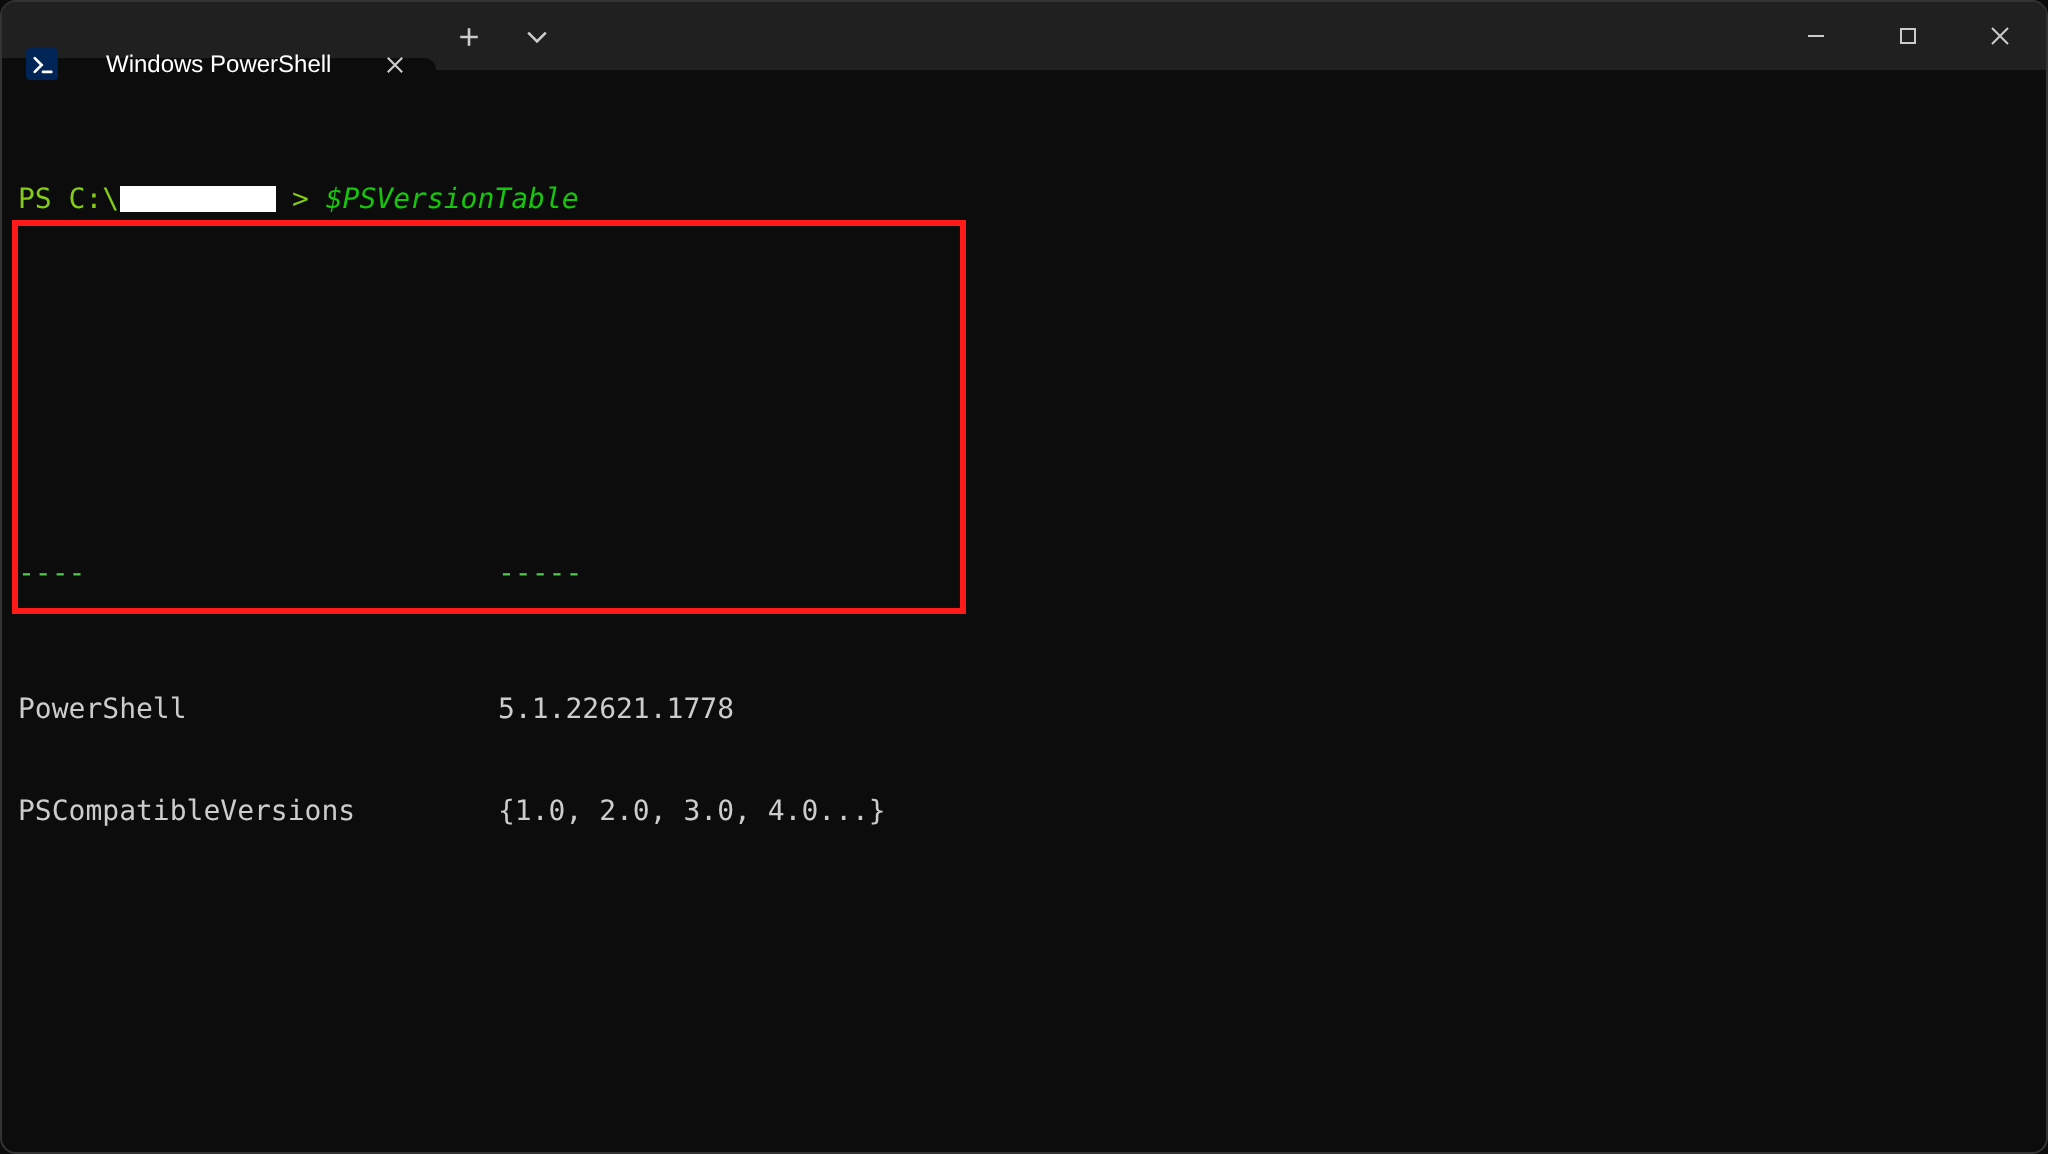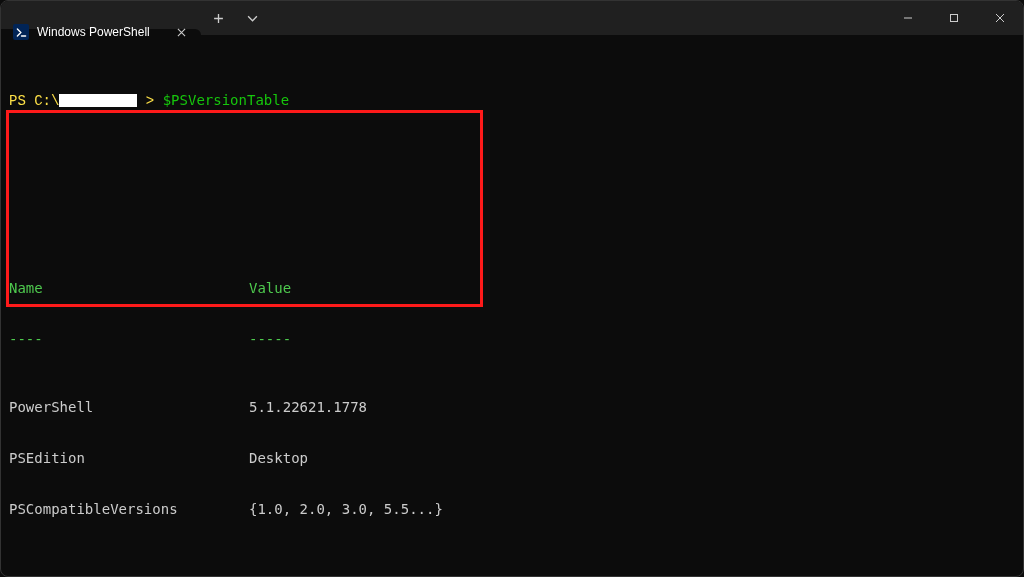--- a/index.html
+++ b/index.html
@@ -23,21 +23,21 @@
     }
     .titlebar {
       height: 34px;
       background: #202020;
       display: flex;
       align-items: stretch;
     }
     .tab {
       display: flex;
       align-items: center;
-      gap: 8px;
+      gap: 24px;
       padding: 0 12px;
       background: #0c0c0c;
       color: #ffffff;
       font-family: "Segoe UI", sans-serif;
       font-size: 12px;
       border-top-right-radius: 6px;
       min-width: 200px;
       position: relative;
       margin-top: 28px;
     }
@@ -88,29 +88,29 @@
     .terminal {
       flex: 1;
       padding: 6px 8px;
       color: #cccccc;
       font-size: 14px;
       line-height: 17px;
       position: relative;
       white-space: pre;
     }
     .line { display: block; font-family: Consolas, monospace; }
-    .prompt-prefix { color: #fde047; font-family: Liberation Mono, monospace; }
+    .prompt-prefix { color: #84cc16; }
     .redact {
       display: inline-block;
       background: #ffffff;
       height: 13px;
       vertical-align: -2px;
     }
     .redact.r1 { width: 78px; }
-    .cmd { color: #16c60c; }
+    .cmd { color: #16c60c; font-style: italic; }
     .highlight-box {
       position: absolute;
       border: 3px solid #ff1a1a;
       pointer-events: none;
     }
     .header-name, .header-value { color: #4ec94e; }
     .table-row { display: block; }
     .col-name { display: inline-block; width: 240px; }
     .col-value { display: inline-block; }
     .blank { height: 17px; }
@@ -164,26 +164,24 @@
     </div>
   </div>
 
   <div class="terminal">
 
     <span class="line"><span class="prompt-prefix">PS C:\</span><span class="redact r1"></span><span class="prompt-prefix"> &gt;</span> <span class="cmd">$PSVersionTable</span></span>
 
     <div class="blank"></div>
     <div class="blank"></div>
 
-    <span class="line table-row"><span class="col-name header-name">Name</span><span class="col-value header-value">Value</span></span>
     <span class="line table-row"><span class="col-name header-name">----</span><span class="col-value header-value">-----</span></span>
 
     <span class="line table-row"><span class="col-name">PowerShell</span><span class="col-value">5.1.22621.1778</span></span>
-    <span class="line table-row"><span class="col-name">PSEdition</span><span class="col-value">Desktop</span></span>
-    <span class="line table-row"><span class="col-name">PSCompatibleVersions</span><span class="col-value">{1.0, 2.0, 3.0, 5.5...}</span></span>
+    <span class="line table-row"><span class="col-name">PSCompatibleVersions</span><span class="col-value">{1.0, 2.0, 3.0, 4.0...}</span></span>
     
     
     
     
 
     
     
 
     
 

